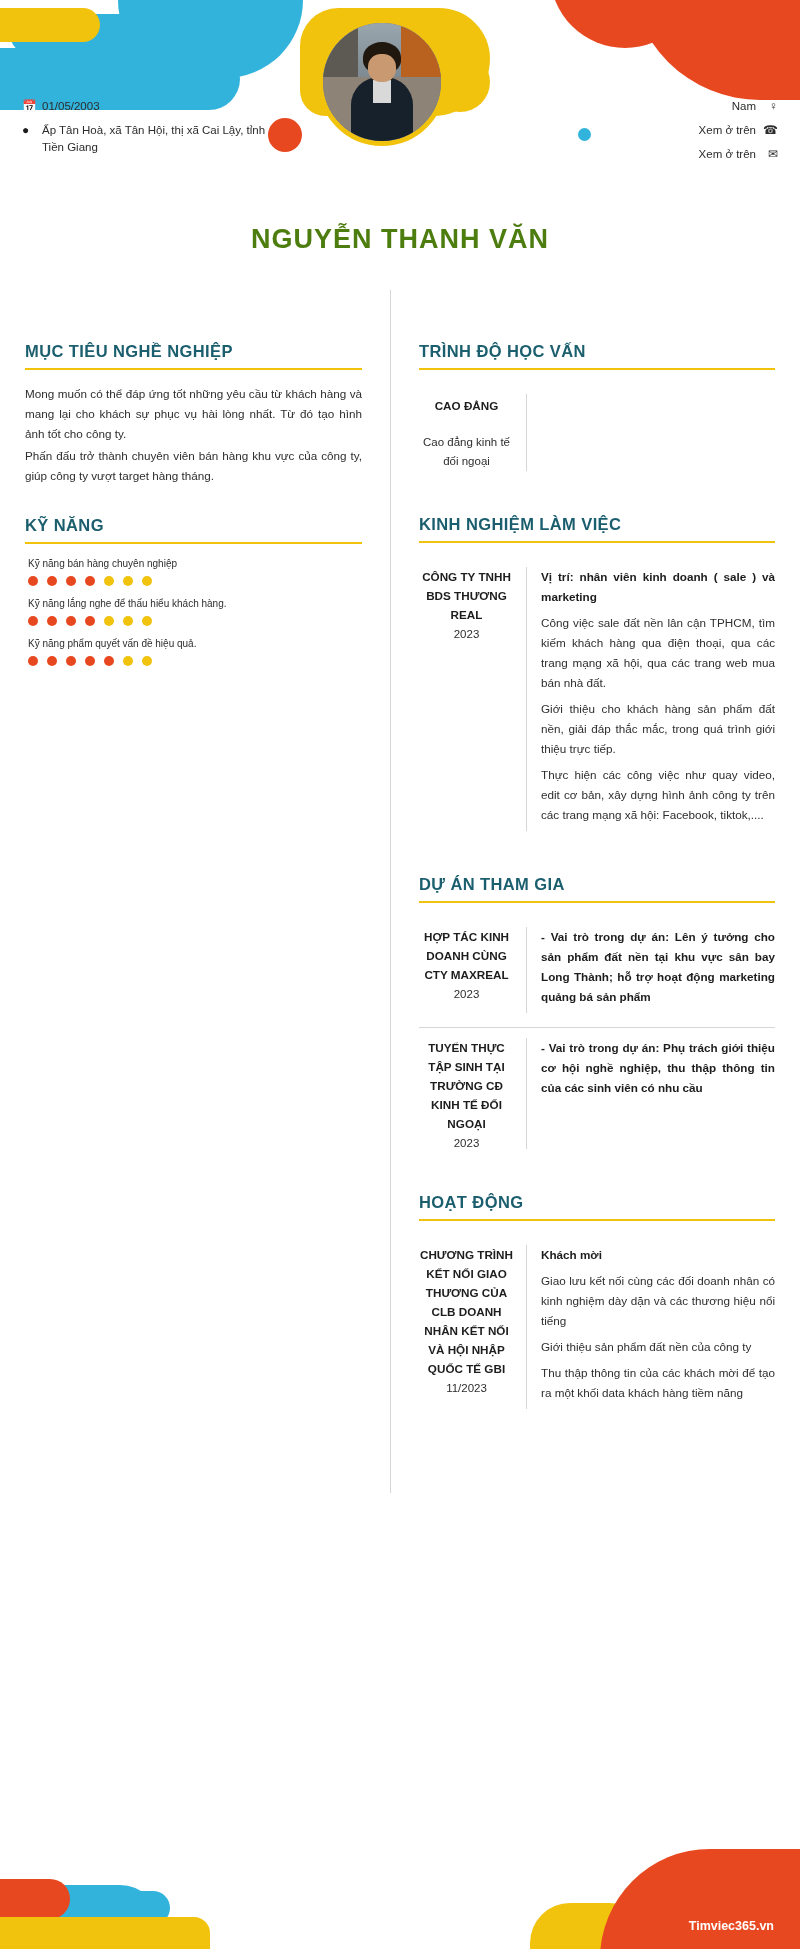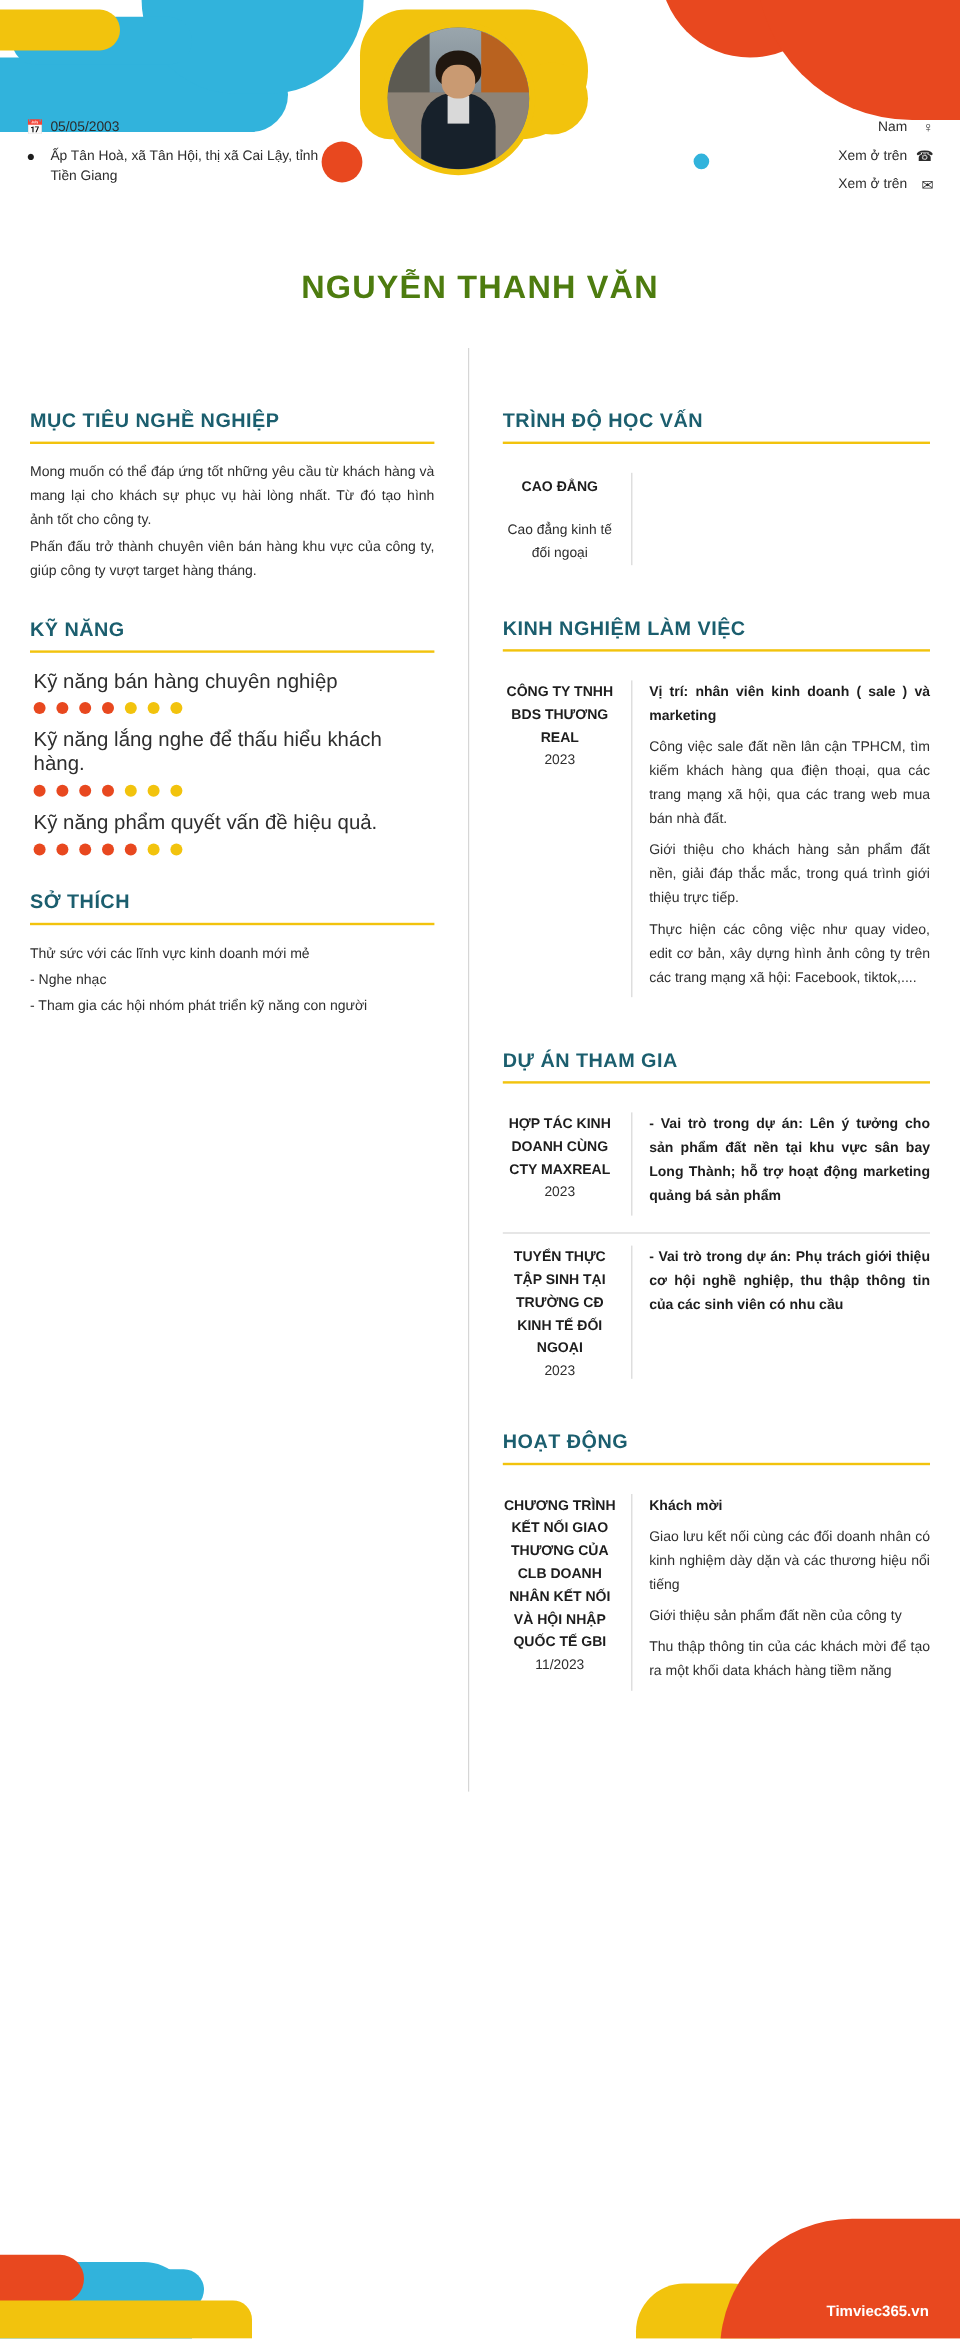--- a/index.html
+++ b/index.html
@@ -180,21 +180,21 @@
     font-size: 11.7px;
     color: #2e2e2e;
     line-height: 20px;
     text-align: justify;
     margin-bottom: 2px;
   }
 
   
   .skill { margin-bottom: 12px; padding-left: 3px; }
   .skill-name {
-    font-size: 17px;
+    font-size: 10px;
     color: #2e2e2e;
     margin-bottom: 7px;
   }
   .dots { display: flex; gap: 9px; }
   .dot { width: 10px; height: 10px; border-radius: 50%; }
 
   
   .entry { display: flex; padding: 10px 0 14px 0; }
   .entry + .entry { border-top: 1px solid #d6d6d6; }
   .entry-left {
@@ -325,21 +325,21 @@
         <div class="ph-body"></div>
         <div class="ph-shirt"></div>
         <div class="ph-hair"></div>
         <div class="ph-face"></div>
       </div>
     </div>
 
     <div class="hdr-left">
       <div class="hdr-row">
         <span class="ico">📅</span>
-        <span>05/05/2003</span>
+        <span>01/05/2003</span>
       </div>
       <div class="hdr-row">
         <span class="ico">●</span>
         <span>Ấp Tân Hoà, xã Tân Hội, thị xã Cai Lậy, tỉnh Tiền Giang</span>
       </div>
     </div>
 
     <div class="hdr-right">
       <div class="hdr-row-r">
         <span>Nam</span>
@@ -404,26 +404,20 @@
             <span class="dot" style="background:#e8481f"></span>
             <span class="dot" style="background:#e8481f"></span>
             <span class="dot" style="background:#e8481f"></span>
             <span class="dot" style="background:#e8481f"></span>
             <span class="dot" style="background:#f2c30d"></span>
             <span class="dot" style="background:#f2c30d"></span>
           </div>
         </div>
       </div>
 
-      <div class="sec">
-        <div class="sec-title">SỞ THÍCH</div>
-        <div class="para">Thử sức với các lĩnh vực kinh doanh mới mẻ</div>
-        <div class="para">- Nghe nhạc</div>
-        <div class="para">- Tham gia các hội nhóm phát triển kỹ năng con người</div>
-      </div>
 
     </div>
 
     <div class="col-right">
 
       <div class="sec">
         <div class="sec-title">TRÌNH ĐỘ HỌC VẤN</div>
         <div class="entry">
           <div class="entry-left edu-left">
             <div class="entry-title">CAO ĐẲNG</div>

